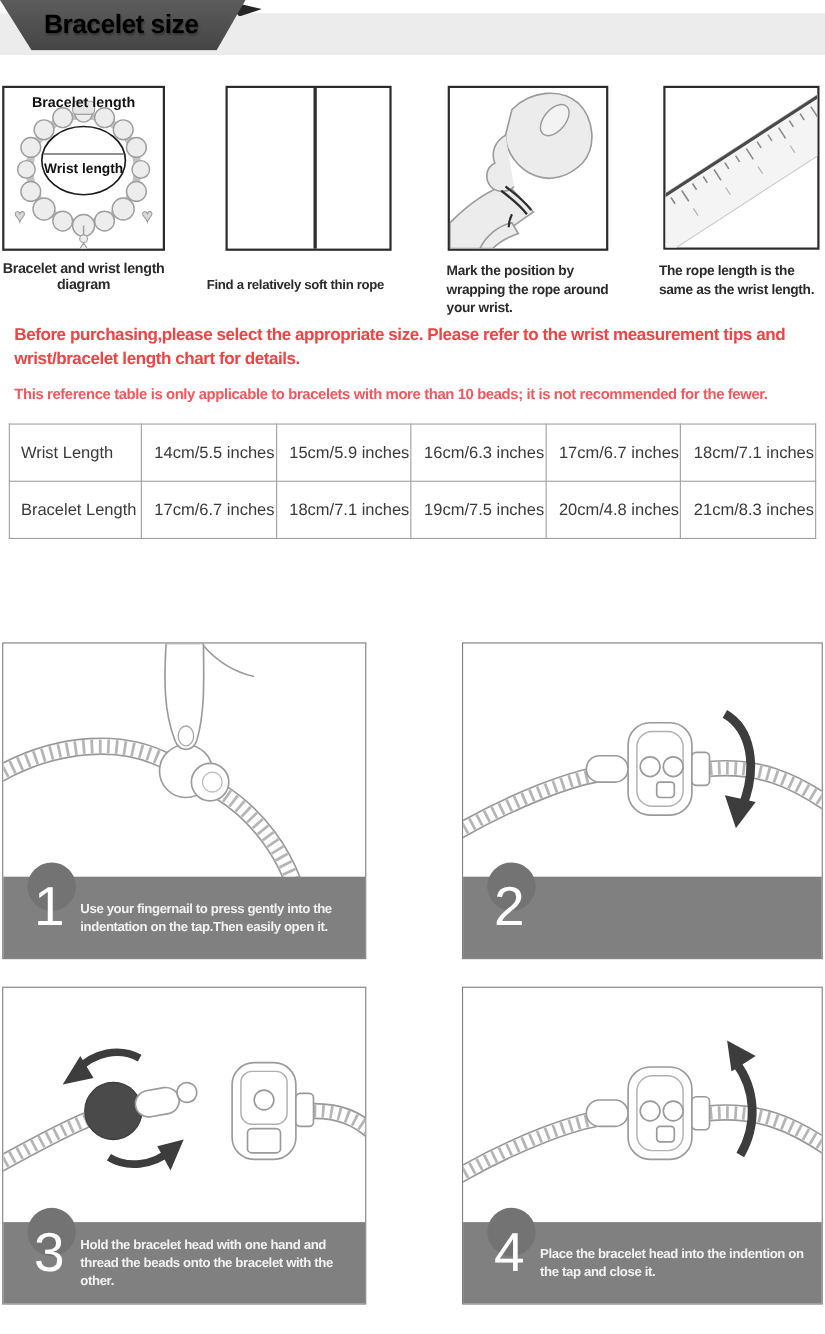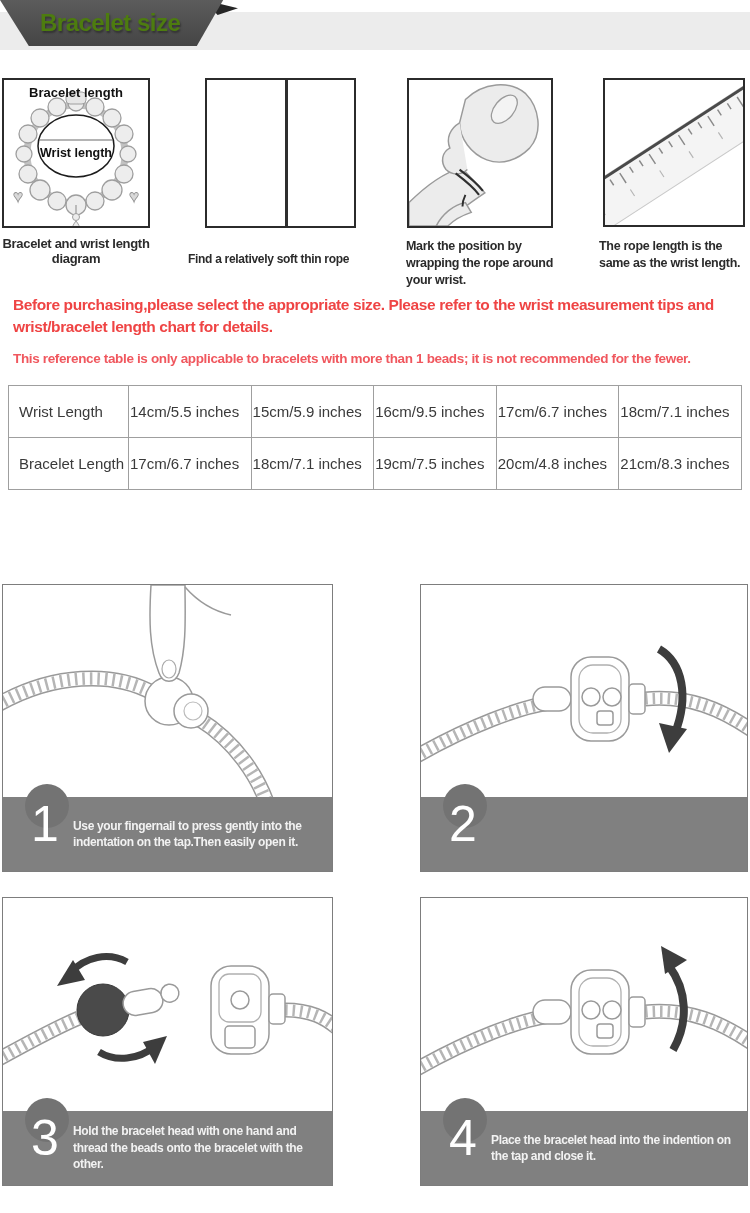--- a/index.html
+++ b/index.html
@@ -8,21 +8,21 @@
 
   
   .banner{position:absolute;left:0;width:750px;height:46px;}
   .banner .strip{position:absolute;left:0;right:0;height:38px;background:#ececec;}
   .banner .ribbon{position:absolute;top:0;left:0;width:240px;height:46px;
         background:linear-gradient(#5c5c5c,#454545);
         clip-path:polygon(0% 0%,93% 0%,82% 100%,12% 100%);z-index:2;}
   .banner .fold{position:absolute;top:0;left:204px;width:34px;height:15px;background:#262626;
         clip-path:polygon(0 0,100% 55%,40% 100%);z-index:1;}
   .banner .blabel{position:absolute;top:0;left:40px;height:46px;line-height:46px;z-index:3;
-        font-size:24px;font-weight:bold;color:#4d7c0f;letter-spacing:-0.5px;
+        font-size:24px;font-weight:bold;color:#000000;letter-spacing:-0.5px;
         text-shadow:1px 2px 2px rgba(0,0,0,0.35);}
 
   
   .figbox{position:absolute;background:#fff;border:2px solid #2b2b2b;box-sizing:border-box;}
   .cap{position:absolute;font-weight:bold;color:#2b2b2b;font-size:12.5px;letter-spacing:-0.3px;line-height:17px;}
   .fig-label-top{position:absolute;top:5px;left:0;right:0;text-align:center;
         font-size:13px;font-weight:bold;color:#111;z-index:4;}
   .fig-label-inner{position:absolute;top:66px;left:0;right:0;text-align:center;
         font-size:12.5px;font-weight:bold;color:#111;z-index:4;}
   .ropeline{position:absolute;top:0;bottom:0;left:53%;width:3px;background:#2f2f2f;}
@@ -31,21 +31,21 @@
   .intro{position:absolute;left:13px;top:294px;width:730px;font-size:15.5px;font-weight:bold;
         letter-spacing:-0.4px;line-height:22px;color:#ef4444;}
   .note{position:absolute;left:13px;top:351px;width:737px;font-size:13.5px;font-weight:bold;
         letter-spacing:-0.35px;color:#f0575e;}
 
   
   table.size{position:absolute;left:8px;top:385px;width:734px;border-collapse:collapse;
         font-size:15px;color:#3a3a3a;}
   table.size th,table.size td{border:1px solid #9f9f9f;height:49px;font-weight:normal;}
   table.size th{text-align:left;padding-left:10px;width:112px;}
-  table.size td{text-align:left;width:124px;}
+  table.size td{text-align:right;width:124px;}
 
   
   .panel{position:absolute;background:#fff;border:1px solid #7d7d7d;box-sizing:border-box;}
   .panel svg.art{position:absolute;top:0;left:0;}
   .band{position:absolute;left:0;right:0;bottom:0;height:74px;background:#808080;
         display:flex;align-items:center;}
   .numcircle{position:absolute;left:22px;top:-13px;width:44px;height:44px;border-radius:50%;
         background:#737373;}
   .stepnum{position:absolute;left:28px;top:2px;font-size:50px;line-height:1;color:#fff;
         font-weight:400;}
@@ -129,29 +129,29 @@
         <rect x="0" y="0" width="260" height="48" fill="#f4f4f4" stroke="#c9c9c9"></rect>
         <line x1="0" y1="1.5" x2="260" y2="1.5" stroke="#4a4a4a" stroke-width="3"></line>
         <path d="M14 6v12M26 6v7M38 6v7M50 6v12M62 6v7M74 6v7M86 6v12M98 6v7M110 6v7M122 6v12M134 6v7M146 6v7M158 6v12M170 6v7M182 6v7M194 6v12M206 6v7M218 6v7M230 6v12M242 6v7M254 6v7" stroke="#8a8a8a" stroke-width="1.5"></path>
         <path d="M14 26v8M50 26v8M86 26v8M122 26v8M158 26v8M194 26v8M230 26v8" stroke="#b5b5b5" stroke-width="1.2"></path>
       </g>
     </svg>
   </div>
   <div class="cap" style="left:599px;top:238px;width:152px">The rope length is the same as the wrist length.</div>
 
   <div class="intro">Before purchasing,please select the appropriate size. Please refer to the wrist measurement tips and wrist/bracelet length chart for details.</div>
-  <div class="note">This reference table is only applicable to bracelets with more than 1 beads; it is not recommended for the fewer.</div>
+  <div class="note">This reference table is only applicable to bracelets with more than 10 beads; it is not recommended for the fewer.</div>
 
   <table class="size">
     <tbody>
         <tr>
       <th>Wrist Length</th>
       <td>14cm/5.5 inches</td>
       <td>15cm/5.9 inches</td>
-      <td>16cm/9.5 inches</td>
+      <td>16cm/6.3 inches</td>
       <td>17cm/6.7 inches</td>
       <td>18cm/7.1 inches</td>
     </tr>
     <tr>
       <th>Bracelet Length</th>
       <td>17cm/6.7 inches</td>
       <td>18cm/7.1 inches</td>
       <td>19cm/7.5 inches</td>
       <td>20cm/4.8 inches</td>
       <td>21cm/8.3 inches</td>

